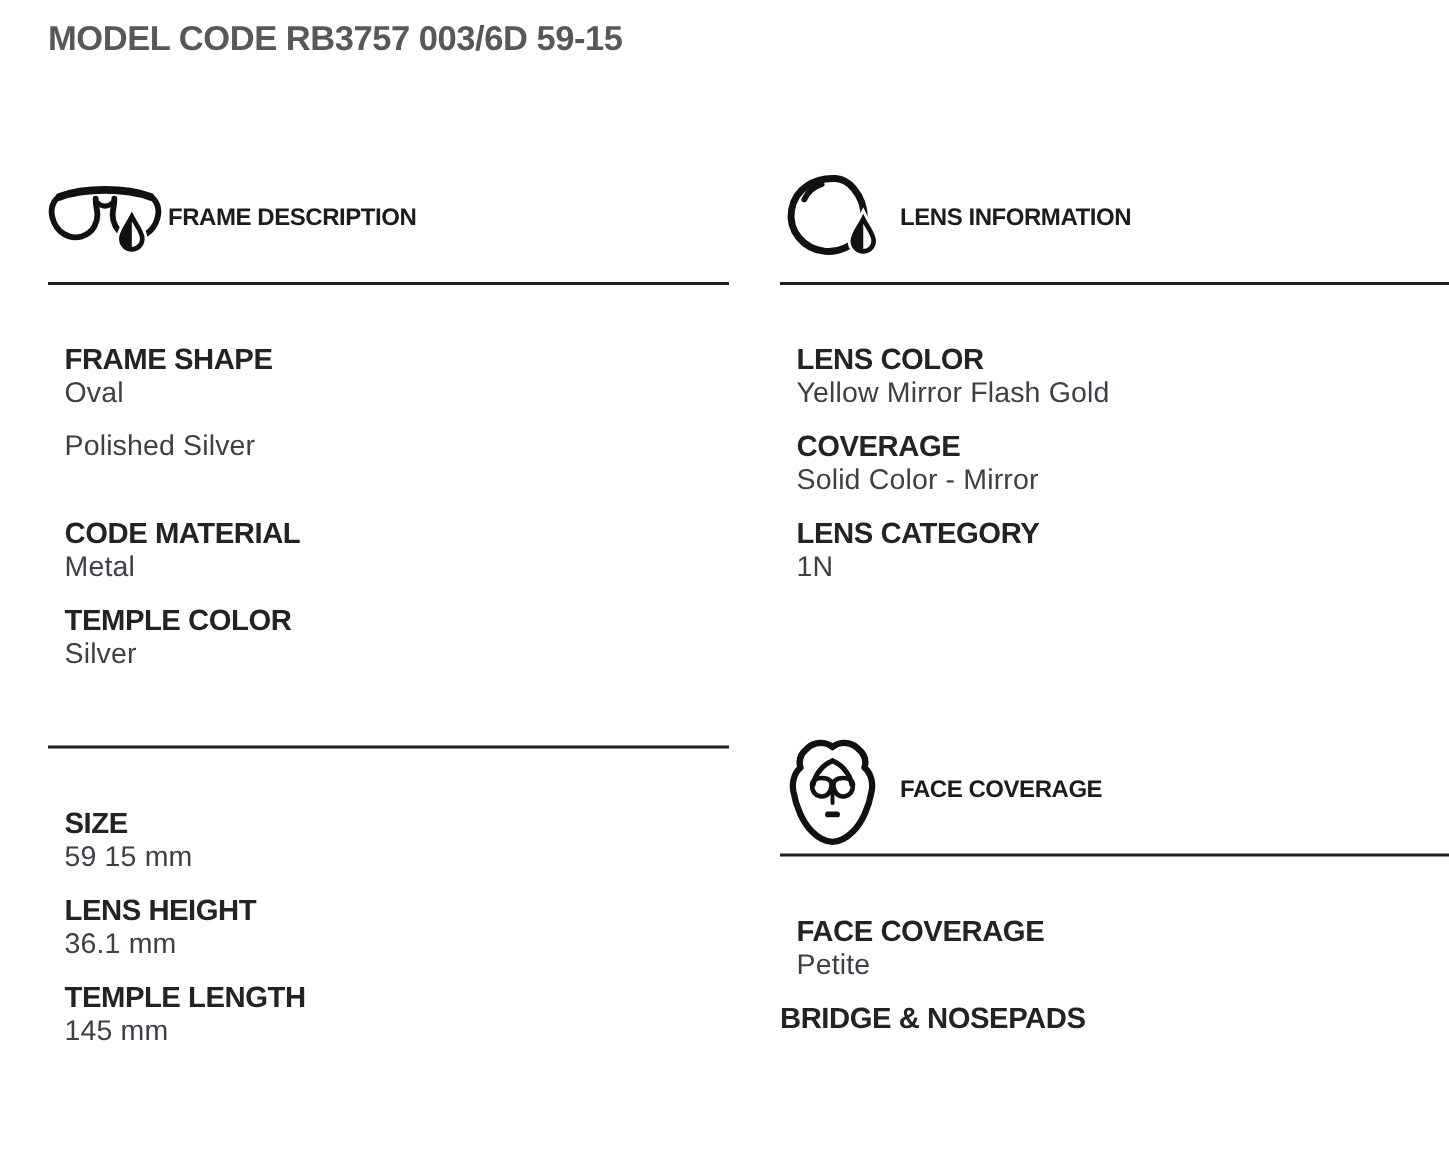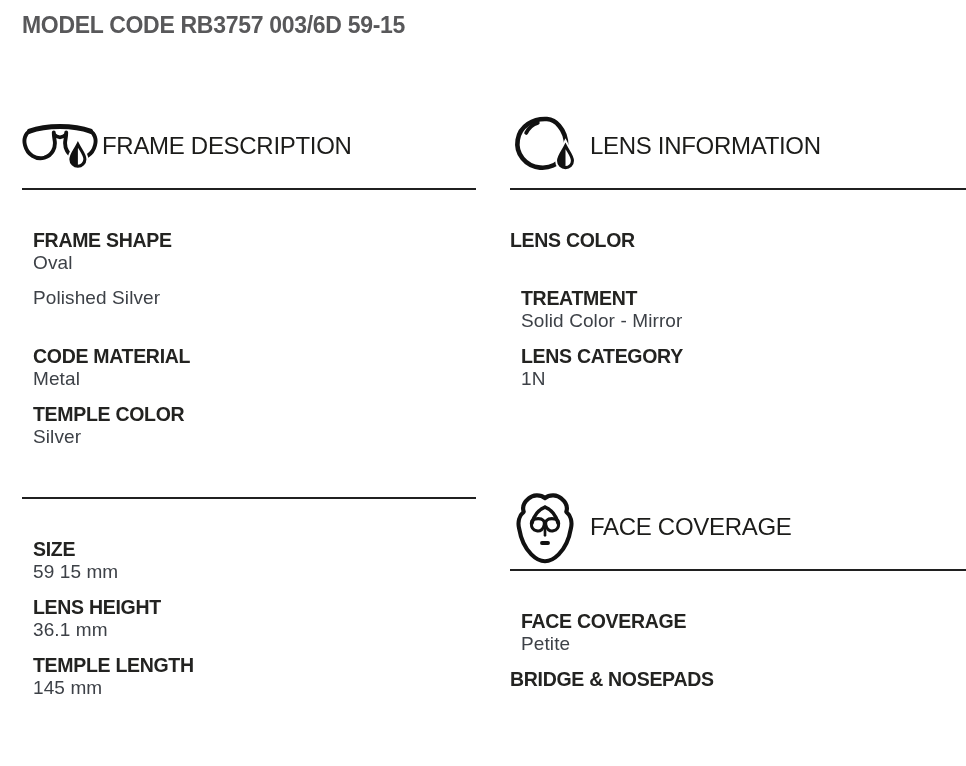--- a/index.html
+++ b/index.html
@@ -1,41 +1,41 @@
 <!DOCTYPE html>
 <html><head>
 <meta charset="utf-8">
 <style>
   html,body{margin:0;padding:0;}
   body{
     width:966px;height:766px;background:#ffffff;overflow:hidden;
     font-family:"Liberation Sans",sans-serif;
     -webkit-font-smoothing:antialiased;
   }
-  .page{padding:12px 0 0 22px;}
+  .page{padding:12px 0 0 32px;}
 
   .model-code{
     font-size:23px;line-height:26px;font-weight:700;color:#58585a;
     font-stretch:condensed;letter-spacing:-0.3px;margin:0;
   }
 
   .grid{
     display:grid;
     grid-template-columns:454px 456px;
     column-gap:34px;
     row-gap:63px;
     margin-top:72px;
   }
 
   .section{}
   .section-header{height:72px;display:flex;align-items:center;}
   .icon-box{width:80px;flex:0 0 80px;display:flex;align-items:center;justify-content:flex-start;overflow:visible;}
   .icon-box svg{display:block;}
   .section-title{
-    margin:0;font-size:24px;font-weight:400;color:#1c1c1a;
+    margin:0;font-size:16px;font-weight:700;color:#1c1c1a;
     font-stretch:condensed;letter-spacing:-0.3px;
   }
   .rule{border:none;border-top:2px solid #202020;margin:6px 0 0 0;width:100%;}
 
   .rows{margin-top:0;}
   .row{display:flex;align-items:baseline;margin-top:33px;height:25px;flex-direction:column;}
   .row:first-child{margin-top:39px;}
   .spec-label{
     font-size:19.5px;font-weight:700;color:#232321;
     font-stretch:condensed;letter-spacing:-0.3px;
@@ -106,23 +106,24 @@
               <path d="M0 0 C-3.5 7 -9 13 -9 19 A9 9 0 0 0 0 28 Z" fill="#111"></path>
             </g>
           </svg>
         </span>
         <h2 class="section-title">LENS INFORMATION</h2>
       </div>
       <hr class="rule">
       <div class="rows">
         <div class="row">
           <span class="spec-label">LENS COLOR</span>
+          <span class="spec-value">Yellow Mirror Flash Gold</span>
         </div>
         <div class="row">
-          <span class="spec-label">TREATMENT</span>
+          <span class="spec-label">COVERAGE</span>
           <span class="spec-value">Solid Color - Mirror</span>
         </div>
         <div class="row">
           <span class="spec-label">LENS CATEGORY</span>
           <span class="spec-value">1N</span>
         </div>
       </div>
     </section>
 
     <section class="section">

